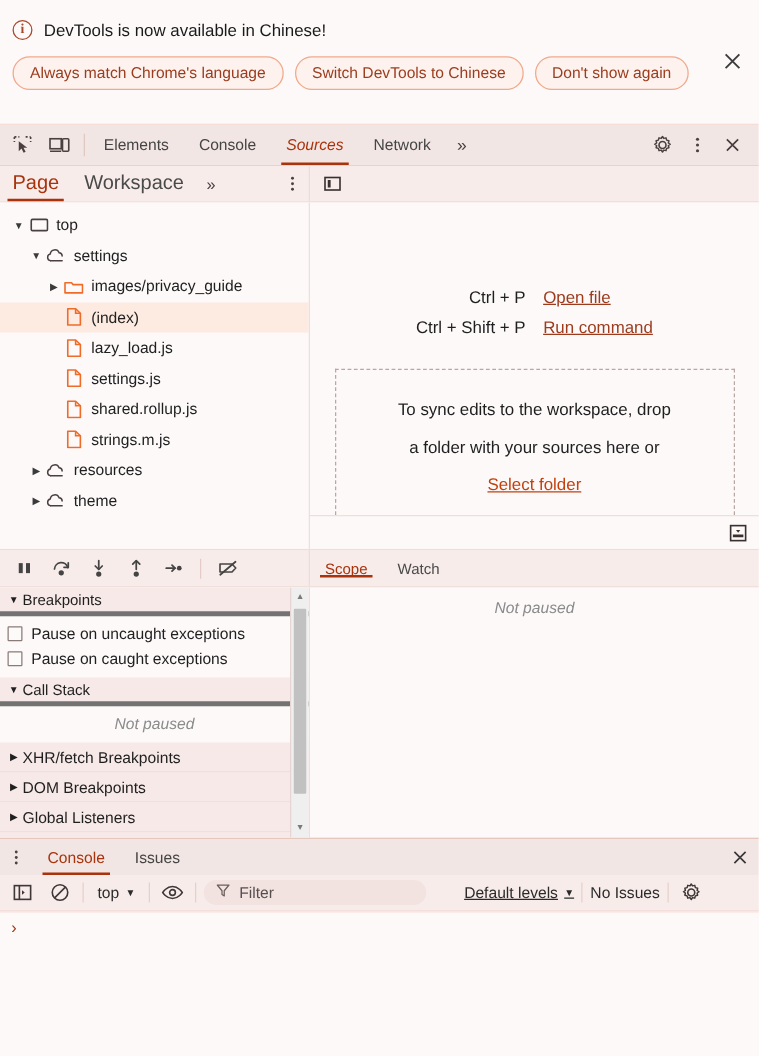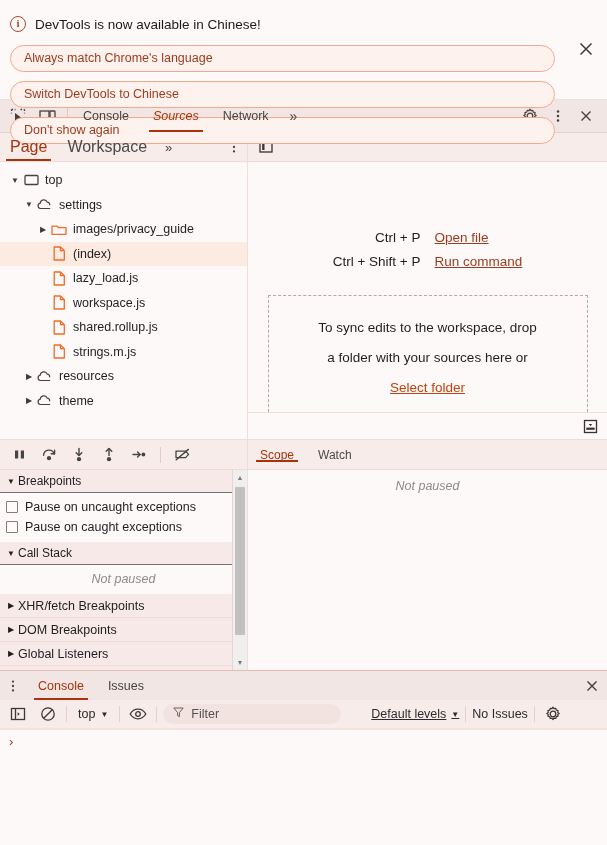--- a/index.html
+++ b/index.html
@@ -24,21 +24,21 @@
   .banner-row1 { display: flex; align-items: center; gap: 9px; height: 24px; }
   .info-icon {
     width: 16px; height: 16px; border-radius: 50%;
     border: 1.4px solid #a8472a;
     color: #a8472a;
     font-size: 11px; line-height: 13px; text-align: center;
     font-family: "Liberation Serif", serif; font-weight: bold;
     flex: 0 0 auto;
   }
   .banner-text { font-size: 13.5px; color: #1a1a1a; }
-  .banner-btns { display: flex; flex-wrap: wrap; gap: 9px; margin-top: 9px; max-width: 545px; flex-direction: column; }
+  .banner-btns { display: flex; flex-wrap: wrap; gap: 9px; margin-top: 9px; max-width: 545px; }
   .pill {
     border: 1px solid #f0a98c;
     background: #fdf2ee;
     color: #9c3c1e;
     border-radius: 14px;
     padding: 4px 13px 5px 13px;
     font-size: 12.5px;
     line-height: 16px;
     white-space: nowrap;
     cursor: pointer;
@@ -157,21 +157,21 @@
   .scopetab { display: flex; align-items: center; padding: 0 12px; font-size: 12px; color: #4a4a4a; cursor: pointer; position: relative; }
   .scopetab.active { color: #a8330d; }
   .scopetab.active::after { content: ""; position: absolute; left: 8px; right: 8px; bottom: 0; height: 2px; background: #a8330d; }
 
   
   .lower { display: flex; height: 200px; }
   .sidebarpane { width: 248px; border-right: 1px solid #f0dedb; background: #fdf9f9; position: relative; overflow: hidden; }
   .section-head {
     display: flex; align-items: center; height: 23px;
     background: #f6e9e7;
-    border-bottom: 1px solid #737373;
+    border-bottom: 4px solid #737373;
     font-size: 12px; color: #1f1f1f;
     padding-left: 4px; cursor: pointer;
   }
   .section-head .tri { width: 14px; font-size: 8px; display: flex; align-items: center; justify-content: center; }
   .cbrow { display: flex; align-items: center; height: 20px; padding-left: 6px; font-size: 12.5px; color: #1f1f1f; }
   .cbox {
     width: 12px; height: 12px; border: 1px solid #8a7a78; background: #fdfafa;
     margin-right: 7px; flex: 0 0 12px; border-radius: 1px; cursor: pointer;
   }
   .notpaused-s { text-align: center; font-style: italic; color: #8b8b8b; font-size: 12.5px; padding: 7px 0 8px 0; }
@@ -246,20 +246,21 @@
     <div class="tb-icon">
       <svg width="17" height="16" viewBox="0 0 17 16">
         <rect x="1" y="3" width="9" height="8" stroke="currentColor" stroke-width="1.3" fill="none"></rect>
         <rect x="11" y="3" width="5" height="10" rx="0.8" stroke="currentColor" stroke-width="1.3" fill="none"></rect>
         <path d="M1 13h9" stroke="currentColor" stroke-width="1.3"></path>
       </svg>
     </div>
   </div>
   <div class="tb-sep"></div>
   <div class="tabs">
+    <div class="tab">Elements</div>
     <div class="tab">Console</div>
     <div class="tab active">Sources</div>
     <div class="tab">Network</div>
     <div class="tab chev">»</div>
   </div>
   <div class="tb-right">
     <div class="tb-sep"></div>
     <div class="tb-icon">
       <svg width="16" height="16" viewBox="0 0 16 16">
         <path d="M8 5.2a2.8 2.8 0 100 5.6 2.8 2.8 0 000-5.6z" stroke="currentColor" stroke-width="1.3" fill="none"></path>
@@ -362,21 +363,21 @@
     </div>
 
     <div class="tree-row" style="padding-left:36px">
       <span class="twisty"></span>
       <span class="nodeicon">
         <svg width="13" height="15" viewBox="0 0 13 15">
             <path d="M1.2 1h6.3l3.8 3.6V14H1.2z" stroke="#ef6c28" stroke-width="1.3" fill="none" stroke-linejoin="round"></path>
             <path d="M7.5 1v3.6h3.8" stroke="#ef6c28" stroke-width="1.3" fill="none"></path>
           </svg>
       </span>
-      <span>workspace.js</span>
+      <span>settings.js</span>
     </div>
 
     <div class="tree-row" style="padding-left:36px">
       <span class="twisty"></span>
       <span class="nodeicon">
         <svg width="13" height="15" viewBox="0 0 13 15">
             <path d="M1.2 1h6.3l3.8 3.6V14H1.2z" stroke="#ef6c28" stroke-width="1.3" fill="none" stroke-linejoin="round"></path>
             <path d="M7.5 1v3.6h3.8" stroke="#ef6c28" stroke-width="1.3" fill="none"></path>
           </svg>
       </span>

